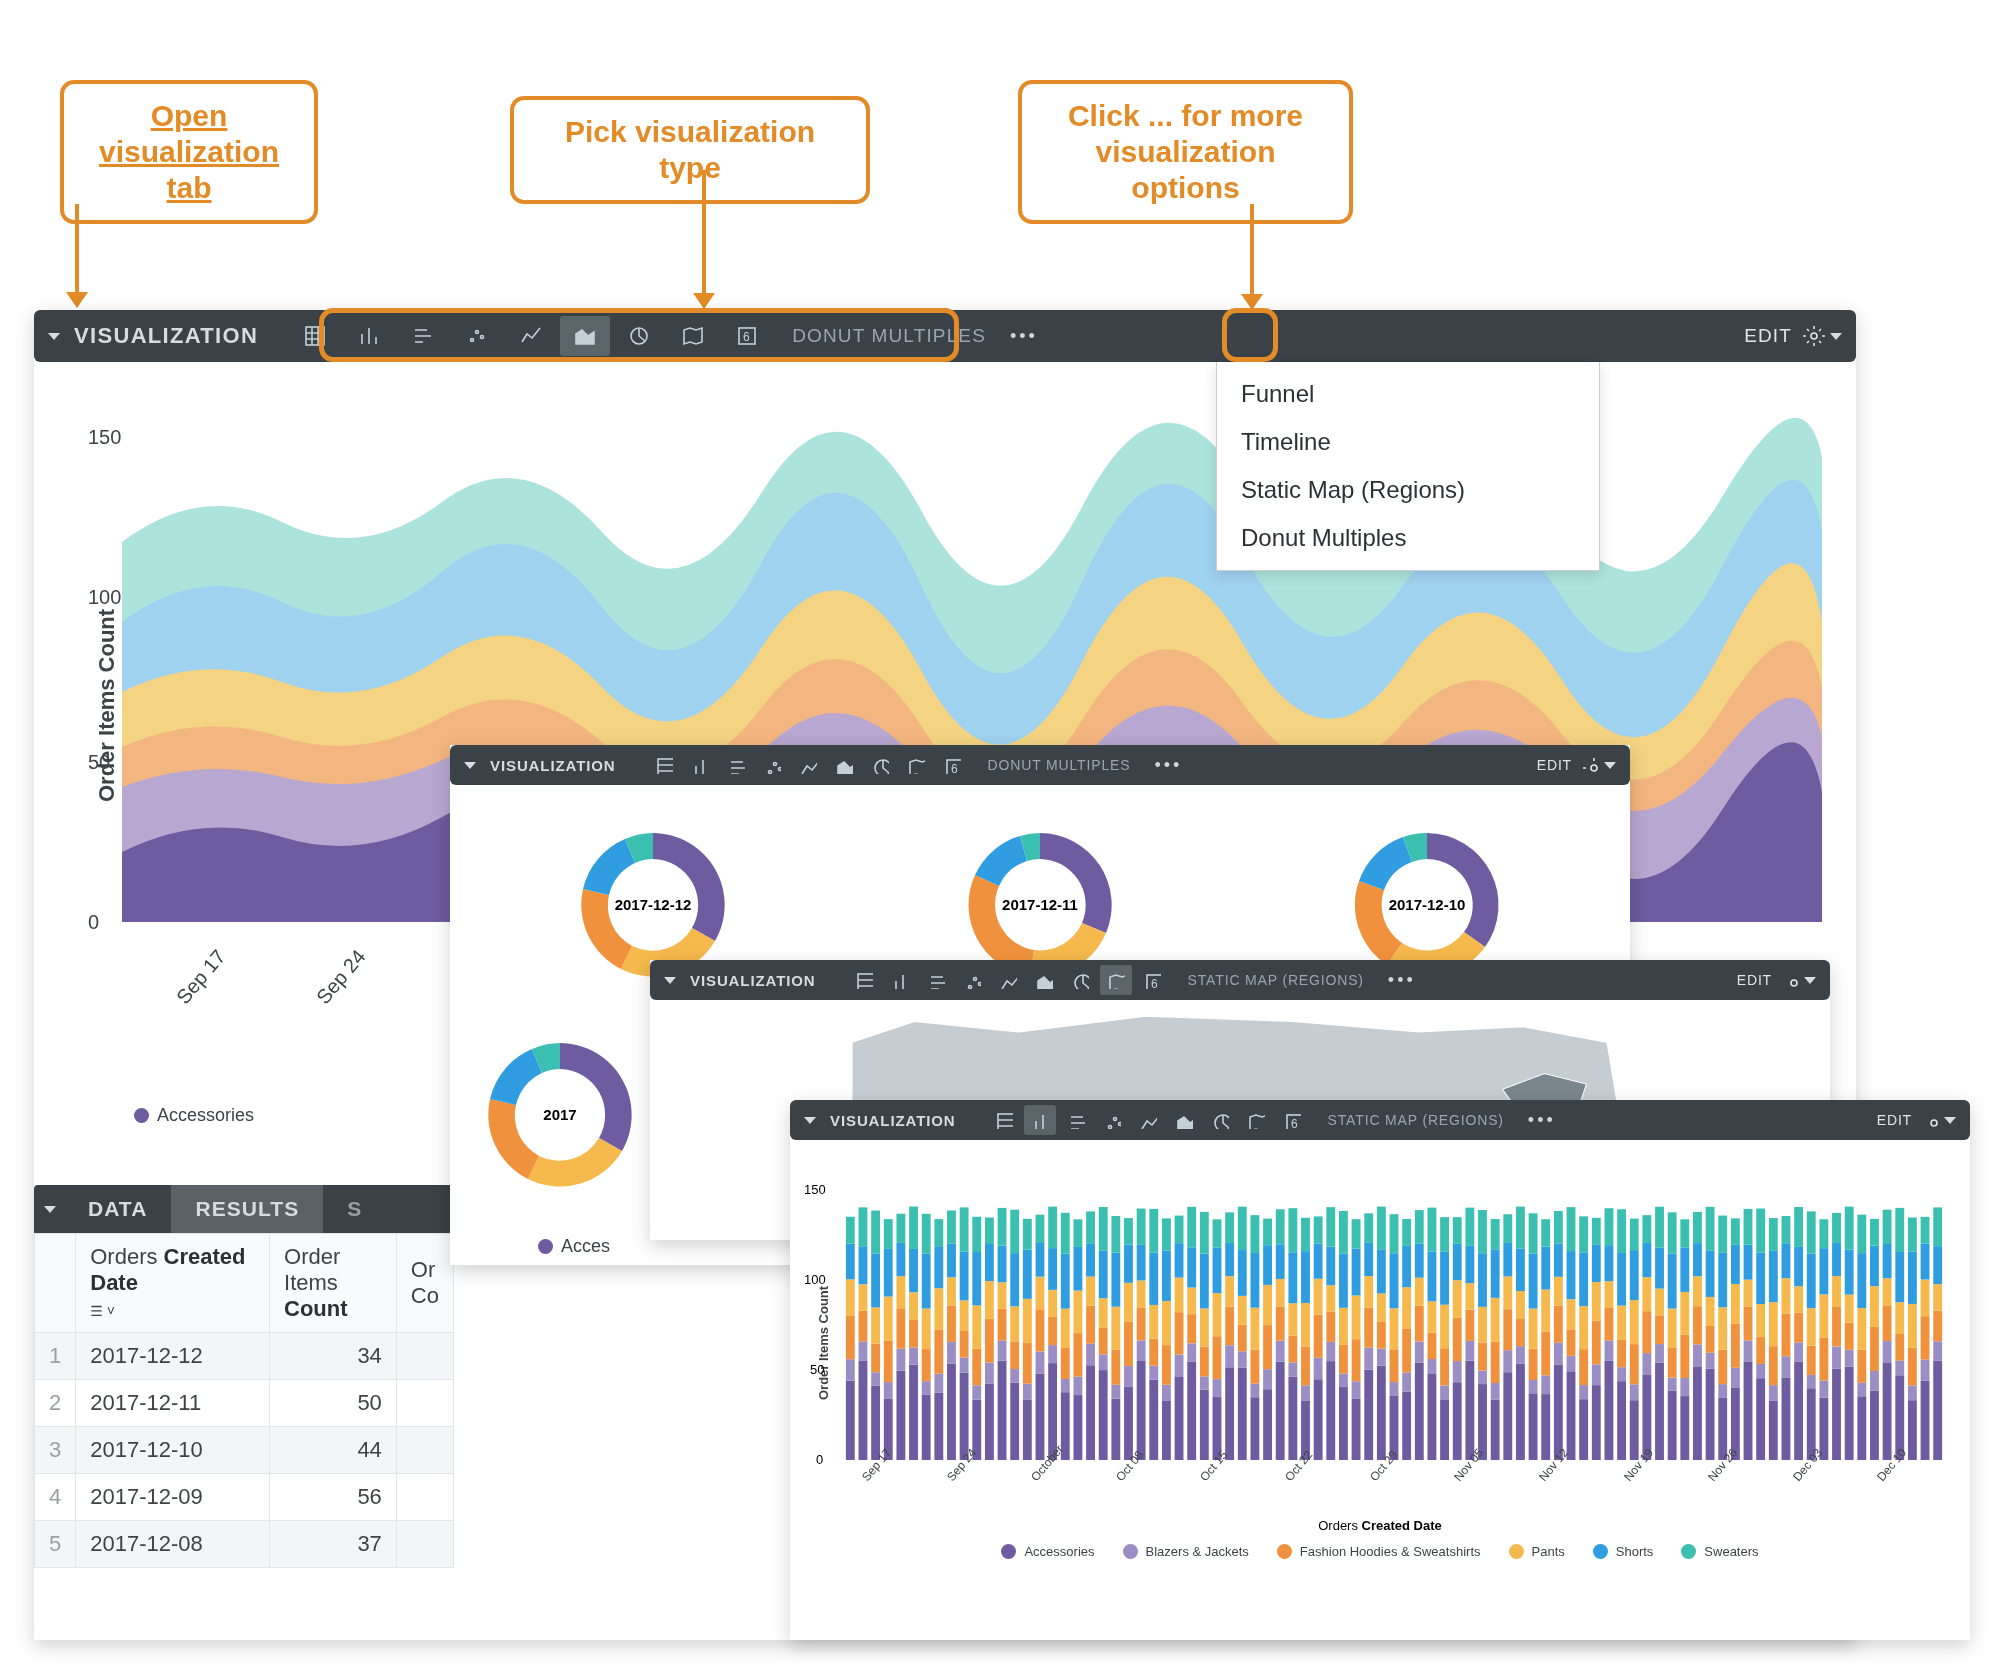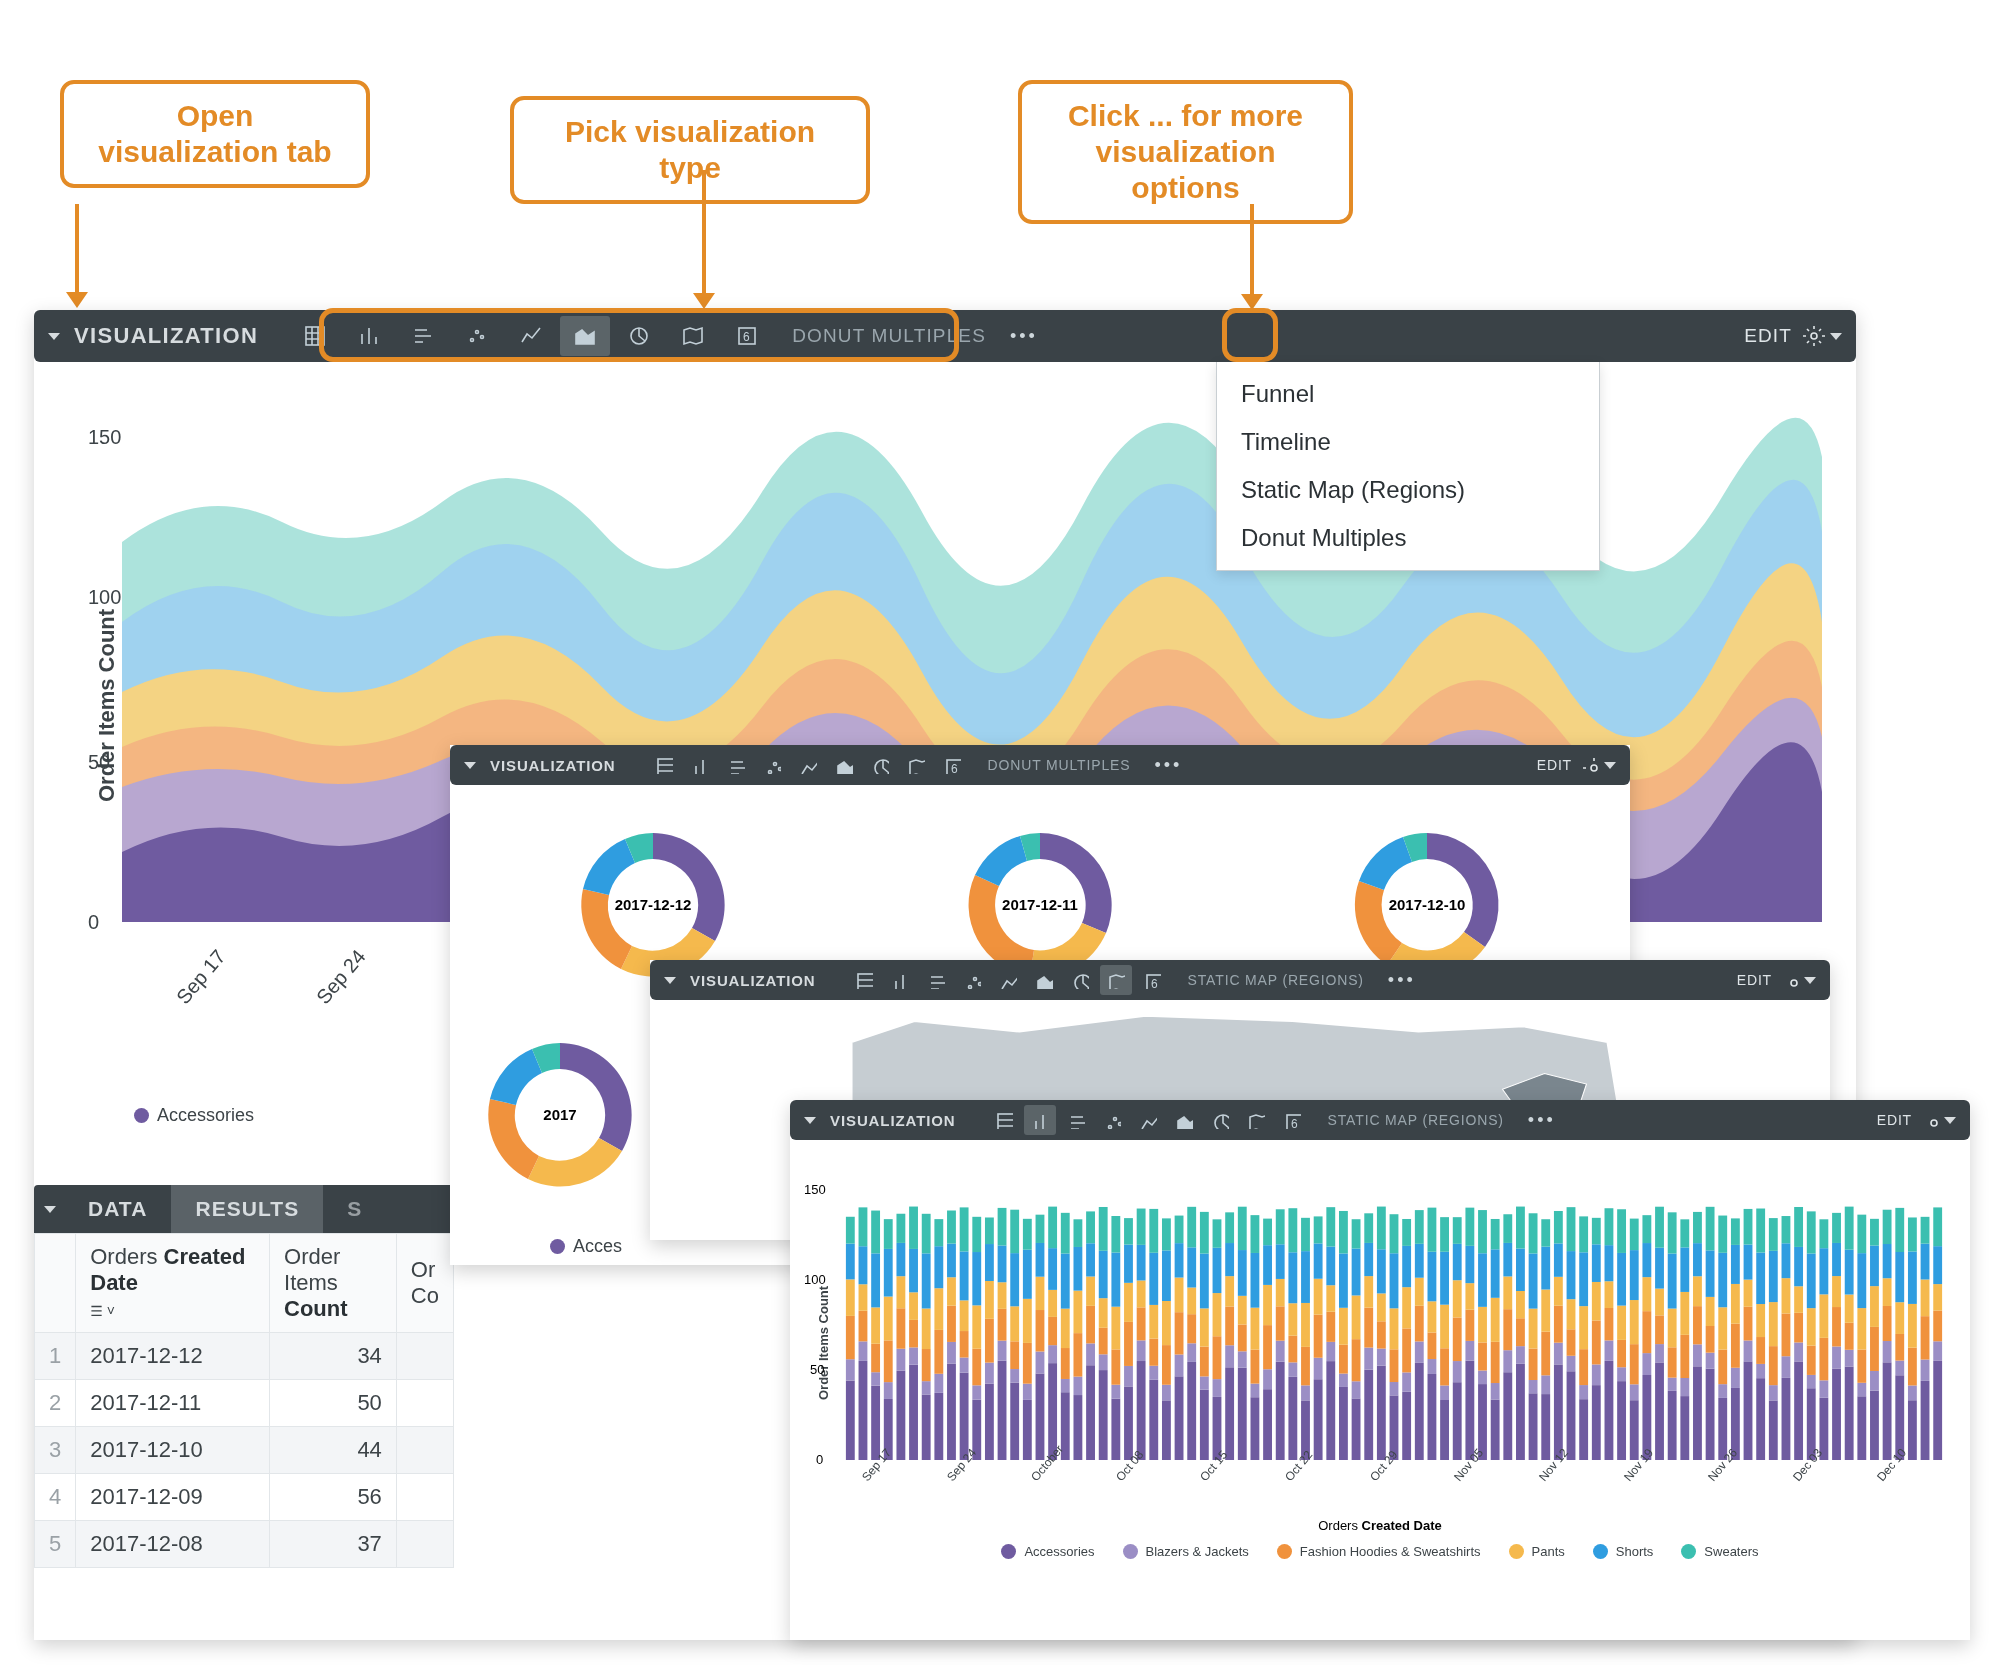--- a/index.html
+++ b/index.html
@@ -142,21 +142,21 @@
 table.data-table td.num { text-align: right; }
 table.data-table td.idx { text-align: center; color: #9aa1a6; width: 36px; }
 table.data-table tr:nth-child(even) td { background: #f3f5f7; }
 
 svg.ic { width: 24px; height: 24px; stroke: currentColor; fill: none; stroke-width: 1.6; }
 .viz-bar.small svg.ic { width: 18px; height: 18px; }
 </style>
 </head>
 <body>
 
-<div class="annotation" style="left:60px; top:80px; width:310px;">Open visualization tab</div>
+<div class="annotation" style="left:60px; top:80px; width:258px;text-decoration:underline;">Open visualization tab</div>
 <div class="ann-arrow" style="left:75px; top:204px; height:90px;"></div>
 
 <div class="annotation" style="left:510px; top:96px; width:360px;">Pick visualization type</div>
 <div class="ann-arrow" style="left:702px; top:170px; height:125px;"></div>
 
 <div class="annotation" style="left:1018px; top:80px; width:335px;">Click ... for more visualization options</div>
 <div class="ann-arrow" style="left:1250px; top:204px; height:92px;"></div>
 
 <div class="panel" style="left:34px; top:310px; width:1822px; height:1330px;">
 
@@ -443,21 +443,21 @@
       <g transform="translate(100,100)">
         <path d="M0 -72 A72 72 0 0 1 62 36 L39 23 A46 46 0 0 0 0 -46 Z" fill="#6F5BA0"></path>
         <path d="M62 36 A72 72 0 0 1 -32 64 L-21 41 A46 46 0 0 0 39 23 Z" fill="#f5b94d"></path>
         <path d="M-32 64 A72 72 0 0 1 -70 -16 L-44 -10 A46 46 0 0 0 -21 41 Z" fill="#f0923d"></path>
         <path d="M-70 -16 A72 72 0 0 1 -28 -66 L-18 -42 A46 46 0 0 0 -44 -10 Z" fill="#2f9de0"></path>
         <path d="M-28 -66 A72 72 0 0 1 0 -72 L0 -46 A46 46 0 0 0 -18 -42 Z" fill="#3bbfb0"></path>
       </g>
       <text x="100" y="105" text-anchor="middle" font-size="15" font-weight="700">2017</text>
     </svg>
   </div>
-  <div class="legend" style="position:absolute; left:100px; bottom:8px;margin-top:27px;">
+  <div class="legend" style="position:absolute; left:88px; bottom:8px;margin-top:27px;">
     <div class="legend-item">
       <span class="legend-swatch" style="background:#6F5BA0"></span>
       <span>Acces</span>
     </div>
   </div>
 </div>
 
 <div class="panel" style="left:650px; top:960px; width:1180px; height:280px;">
   <div class="viz-bar small">
     <span class="caret"></span>

